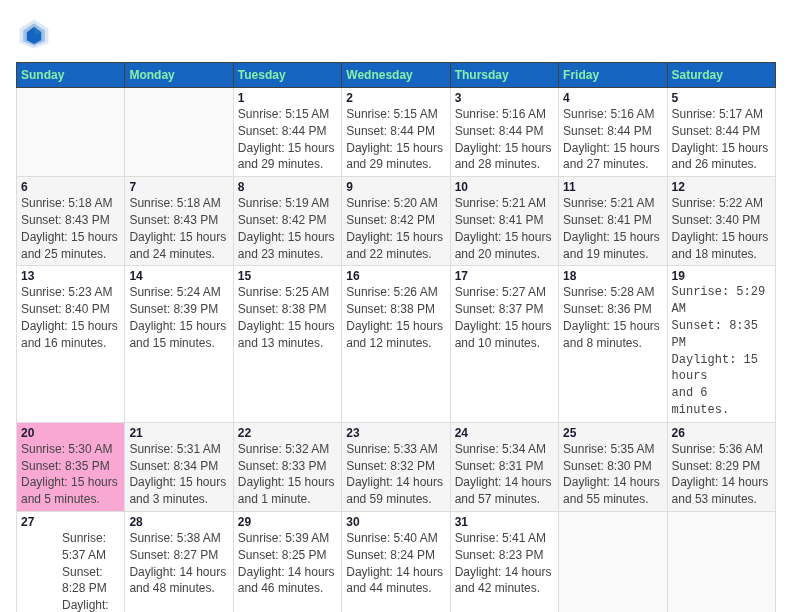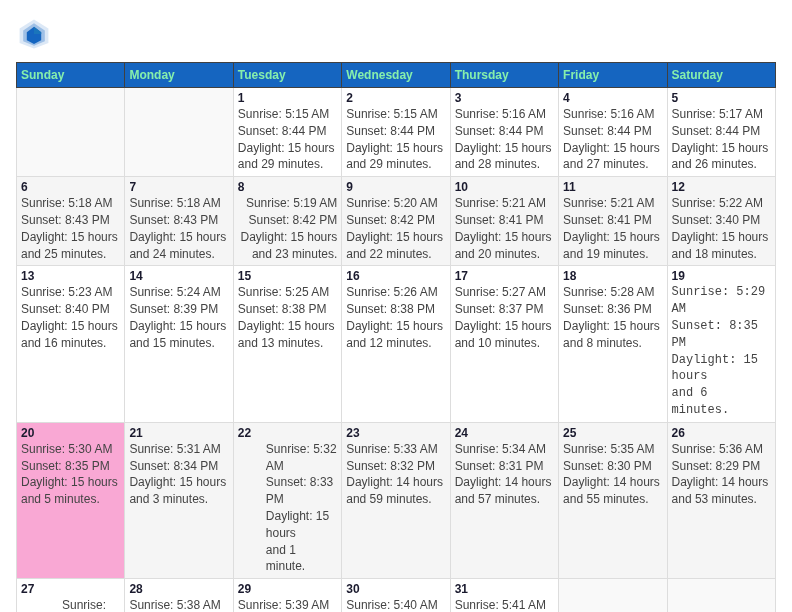--- a/index.html
+++ b/index.html
@@ -181,21 +181,21 @@
           </td>
           <td style="background: rgb(245, 245, 245);">
             <span class="day-num">7</span>
             <div class="day-info" style="white-space: pre-line;">Sunrise: 5:18 AM
 Sunset: 8:43 PM
 Daylight: 15 hours
 and 24 minutes.</div>
           </td>
           <td style="background: rgb(245, 245, 245);">
             <span class="day-num">8</span>
-            <div class="day-info" style="white-space: pre-line; text-align: right;">Sunrise: 5:19 AM
+            <div class="day-info" style="white-space: pre-line;">Sunrise: 5:19 AM
 Sunset: 8:42 PM
 Daylight: 15 hours
 and 23 minutes.</div>
           </td>
           <td style="background: rgb(245, 245, 245);">
             <span class="day-num">9</span>
             <div class="day-info" style="white-space: pre-line;">Sunrise: 5:20 AM
 Sunset: 8:42 PM
 Daylight: 15 hours
 and 22 minutes.</div>
@@ -283,21 +283,21 @@
           </td>
           <td style="background: rgb(245, 245, 245);">
             <span class="day-num">21</span>
             <div class="day-info" style="white-space: pre-line;">Sunrise: 5:31 AM
 Sunset: 8:34 PM
 Daylight: 15 hours
 and 3 minutes.</div>
           </td>
           <td style="background: rgb(245, 245, 245);">
             <span class="day-num">22</span>
-            <div class="day-info" style="white-space: pre-line; margin-left: 28px;">Sunrise: 5:32 AM
+            <div class="day-info" style="white-space: pre-line;">Sunrise: 5:32 AM
 Sunset: 8:33 PM
 Daylight: 15 hours
 and 1 minute.</div>
           </td>
           <td style="background: rgb(245, 245, 245);">
             <span class="day-num">23</span>
             <div class="day-info" style="white-space: pre-line;">Sunrise: 5:33 AM
 Sunset: 8:32 PM
 Daylight: 14 hours
 and 59 minutes.</div>

